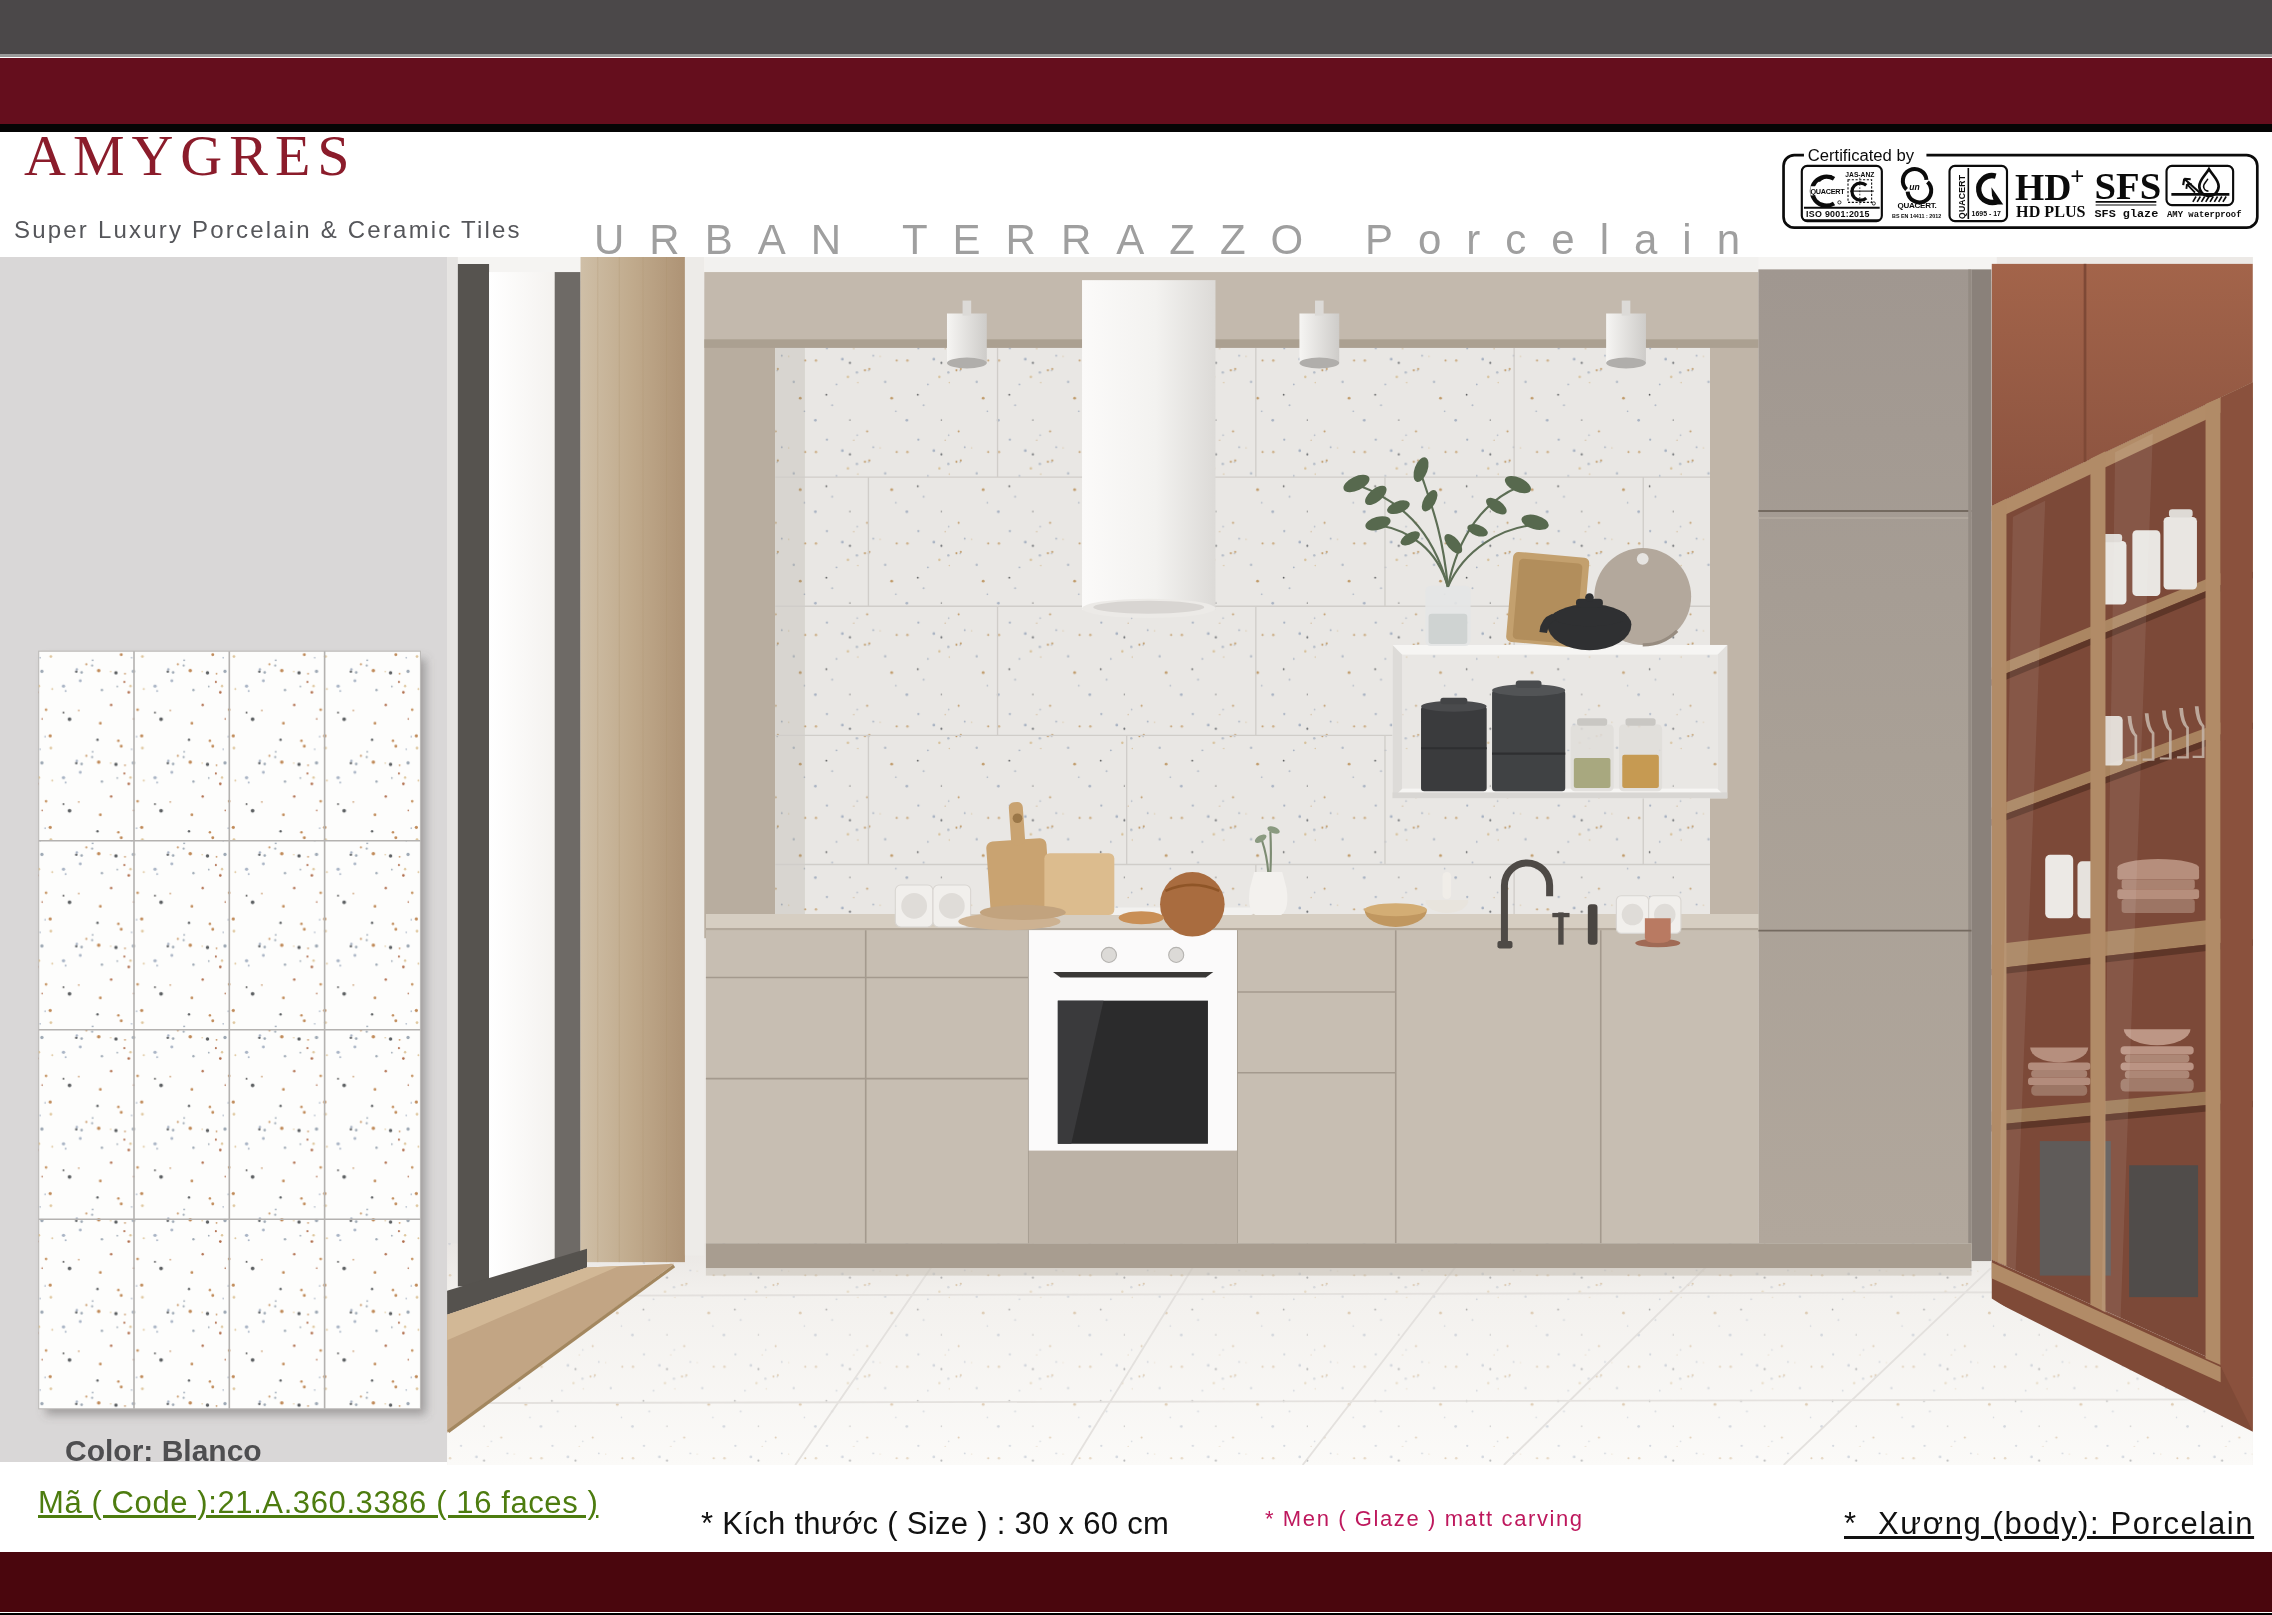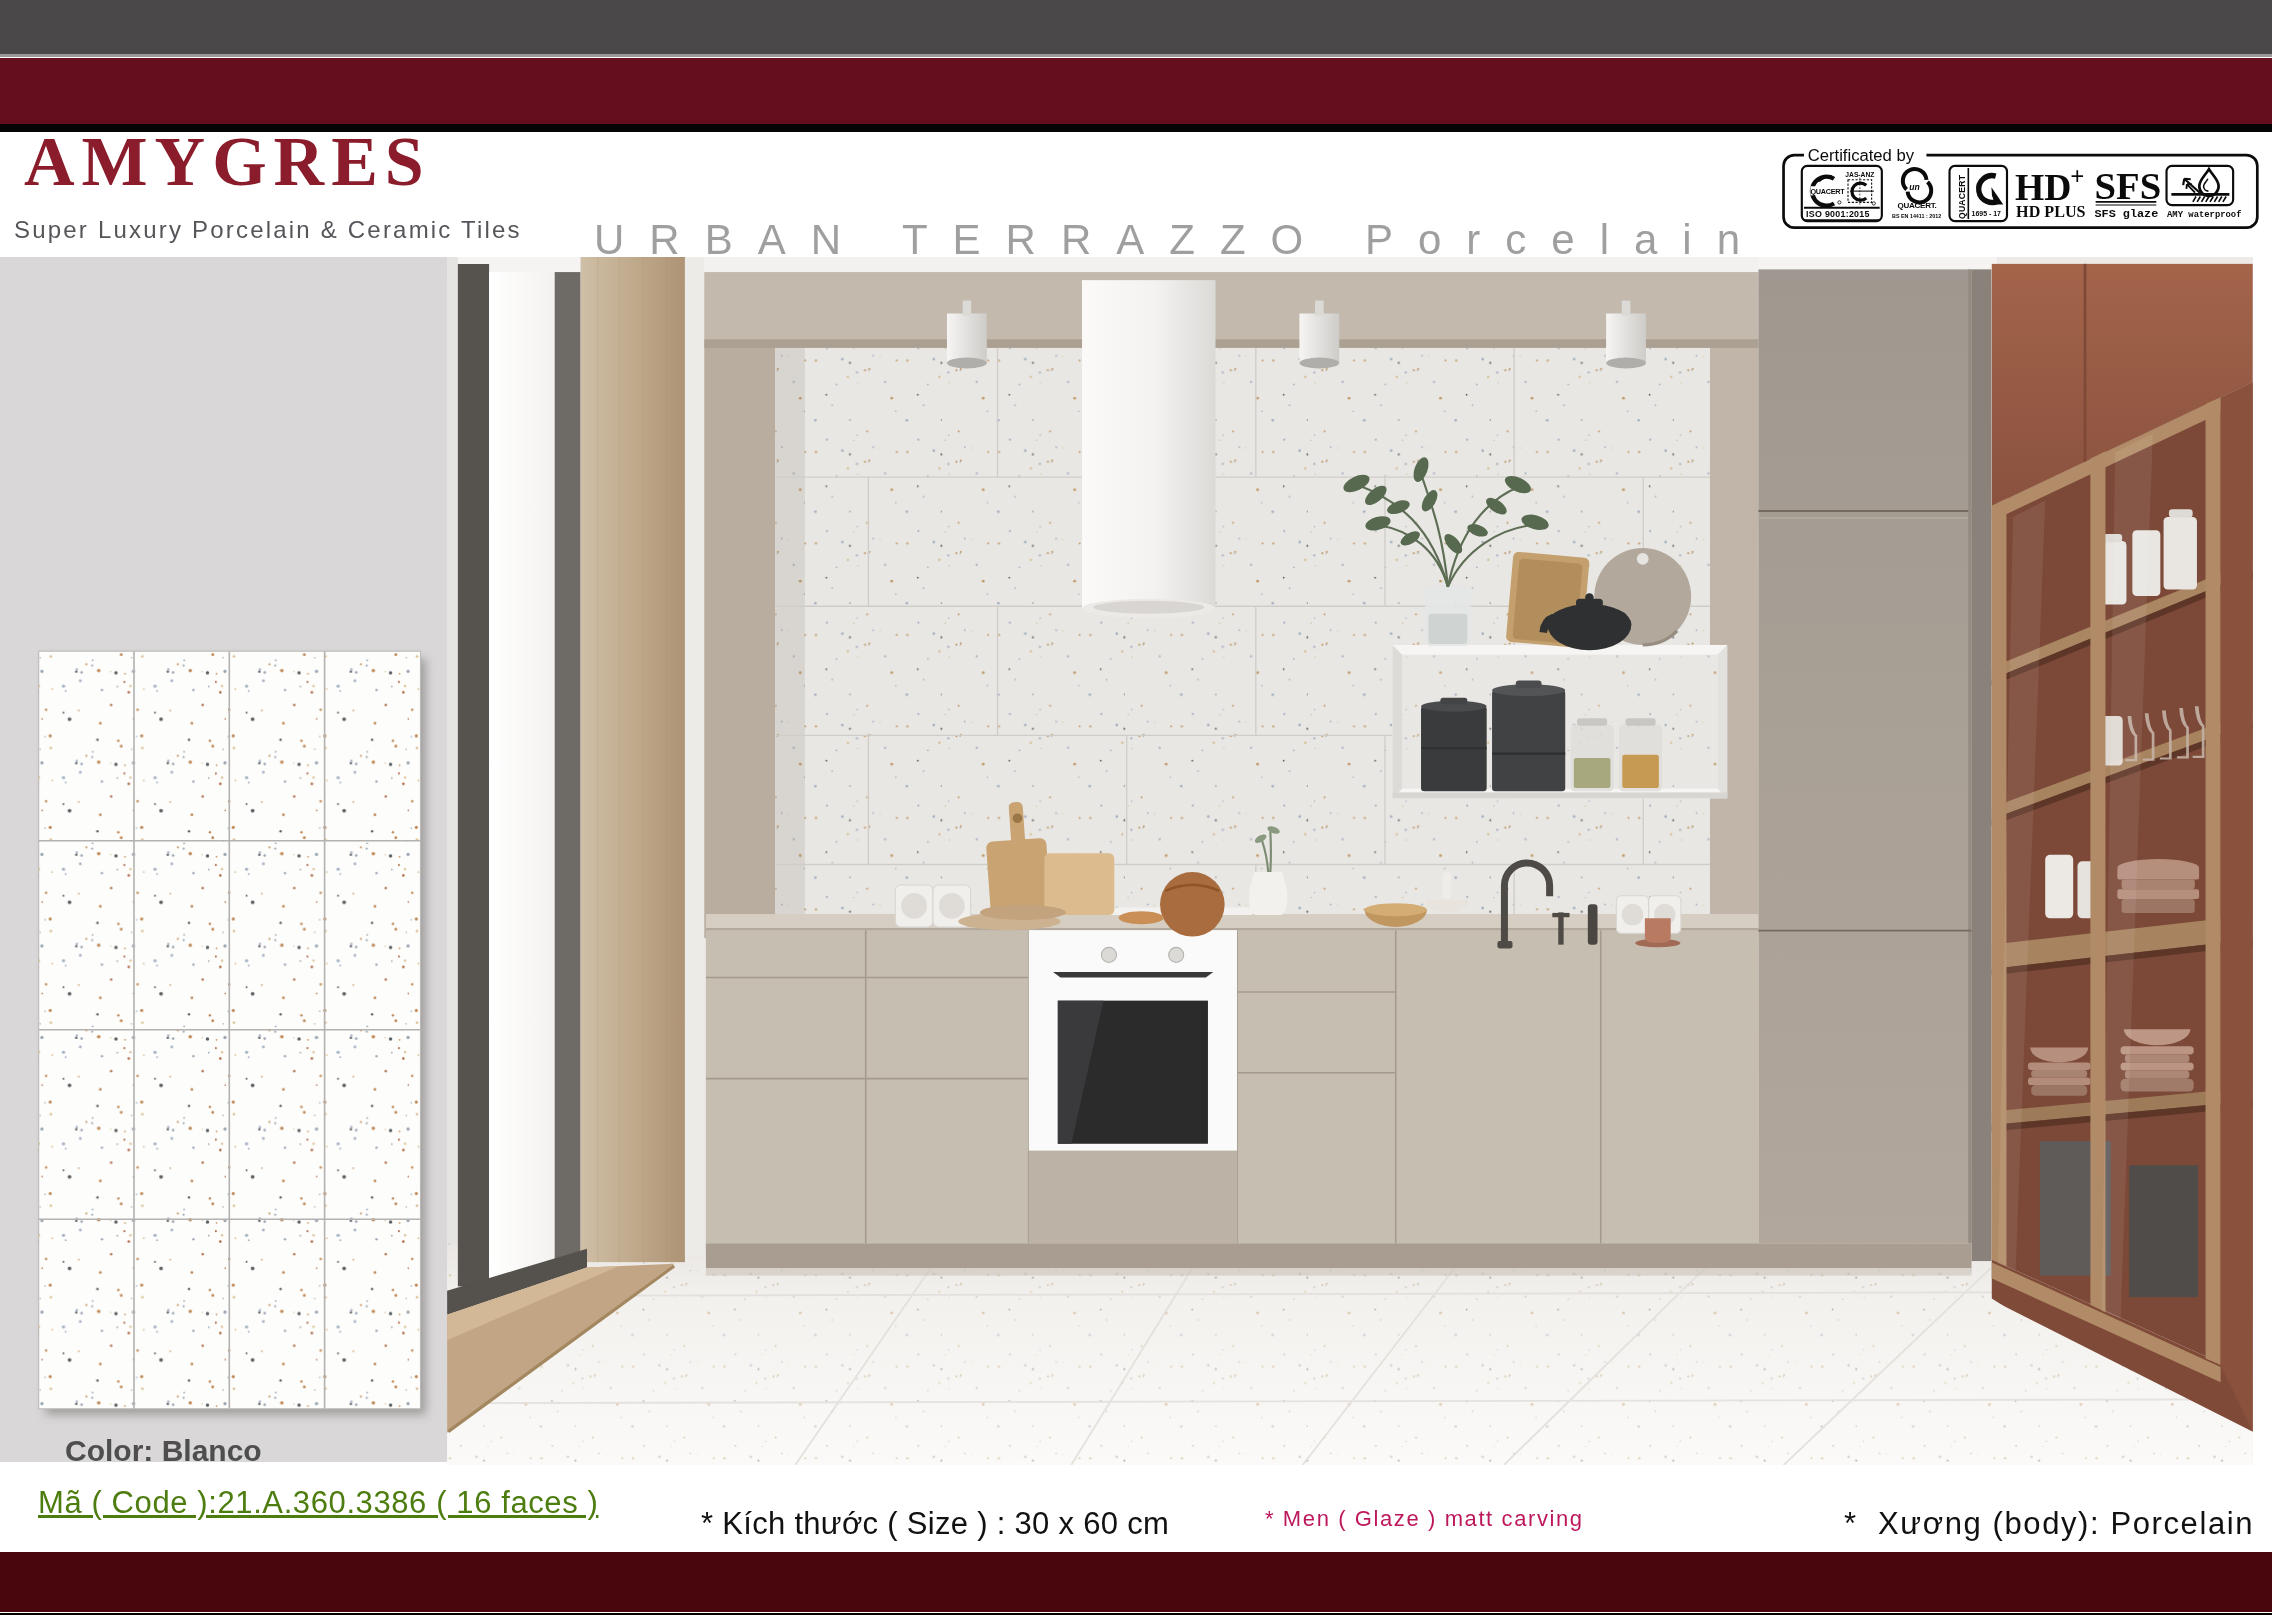--- a/index.html
+++ b/index.html
@@ -10,21 +10,21 @@
 <body>
 
 <div class="abs" style="left:0;top:0;width:2273px;height:54px;background:#4b4849;"></div>
 
 <div class="abs" style="left:0;top:54px;width:2273px;height:3.2px;background:#9a9a9a;"></div>
 
 <div class="abs" style="left:0;top:58px;width:2273px;height:67px;background:#650e1d;"></div>
 
 <div class="abs" style="left:0;top:124px;width:2273px;height:8px;background:#050505;"></div>
 
-<div class="abs" style="left:24px;top:122px;width:538px;height:81px;color:#8b1c2b;font-family:'Liberation Serif',serif;font-weight:bold;font-size:70px;letter-spacing:7px;">AMYGRES</div>
+<div class="abs" style="left:24px;top:122px;width:538px;height:81px;color:#8b1c2b;font-family:'Liberation Serif',serif;font-weight:normal;font-size:58px;letter-spacing:7px;">AMYGRES</div>
 
 <div class="abs" style="left:14px;top:206px;width:592px;height:27px;color:#55565a;font-size:24px;letter-spacing:2.2px;margin-top:10px;">Super Luxury Porcelain &amp; Ceramic Tiles</div>
 
 <div class="abs" style="left:594px;top:216px;width:1292px;height:48px;color:#9f9f9f;font-size:42px;letter-spacing:25px;white-space:pre;">URBAN TERRAZZO Porcelain</div>
 
 <svg class="abs" style="left:1771px;top:139px;" width="501" height="94" viewBox="0 0 930 175">
 
   <g>
     <rect x="22" y="30" width="882" height="135" rx="20" fill="#ffffff" stroke="#0b0b0b" stroke-width="5"></rect>
     <rect x="60" y="8" width="228" height="42" fill="#ffffff"></rect>
@@ -607,18 +607,18 @@
   <path d="M3056 1706 h48 v36 q0 10 -24 10 t-24 -10 z" fill="#b97a62"></path>
 </g>
 </svg>
 
 <div class="abs" style="left:38px;top:1485px;font-size:31px;letter-spacing:0.6px;color:#4d7c0f;text-decoration:underline;">Mã ( Code ):21.A.360.3386 ( 16 faces )</div>
 
 <div class="abs" style="left:701px;top:1506px;font-size:31px;letter-spacing:0.3px;color:#111;">* Kích thước ( Size ) : 30 x 60 cm</div>
 
 <div class="abs" style="left:1265px;top:1506px;font-size:22px;letter-spacing:1.6px;color:#be185d;">* Men ( Glaze ) matt carving</div>
 
-<div class="abs" style="left:1844px;top:1506px;font-size:31px;letter-spacing:1.6px;color:#111;">*&nbsp; Xương (body): Porcelain</div>
+<div class="abs" style="left:1844px;top:1506px;font-size:31px;letter-spacing:1.6px;color:#111;text-decoration:underline;">*&nbsp; Xương (body): Porcelain</div>
 
 <div class="abs" style="left:0;top:1552px;width:2273px;height:60px;background:#4a060d;"></div>
 
 <div class="abs" style="left:0;top:1613px;width:2273px;height:3.2px;background:#000;"></div>
 
 
 </body></html>

